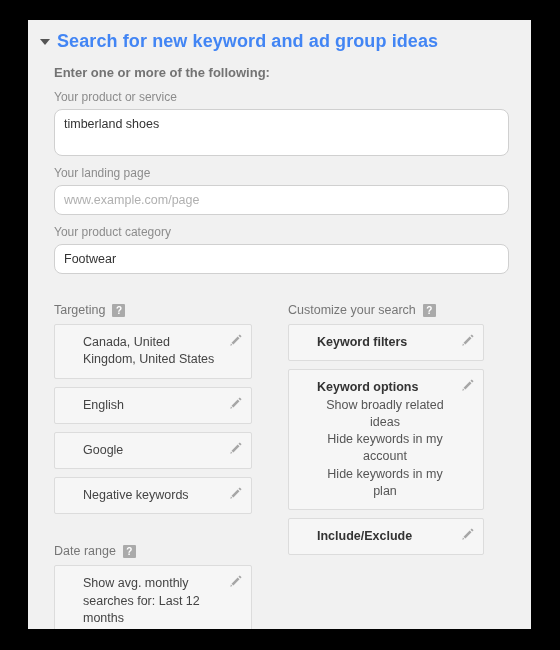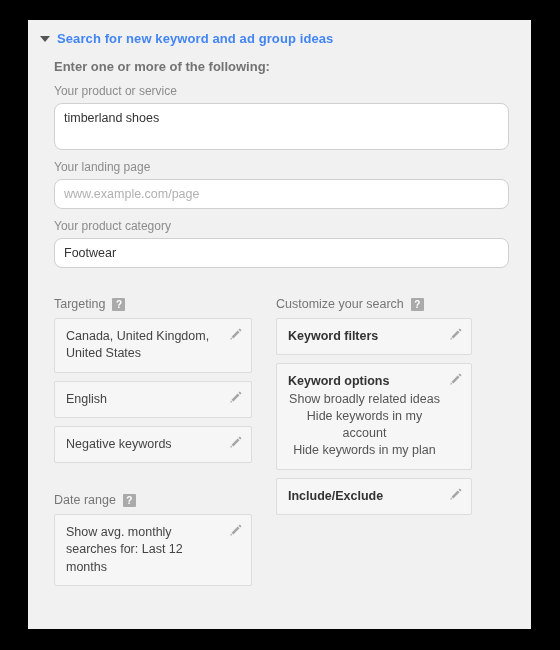--- a/index.html
+++ b/index.html
@@ -31,21 +31,21 @@
   .tri {
     width: 0;
     height: 0;
     border-left: 5px solid transparent;
     border-right: 5px solid transparent;
     border-top: 6px solid #555555;
     margin-right: 7px;
   }
   .section-title {
     color: #4285f4;
-    font-size: 13px;
+    font-size: 18px;
     font-weight: bold;
     letter-spacing: 0.1px;
   }
 
   .enter-heading {
     margin: 13px 0 0 26px;
     font-size: 13px;
     font-weight: bold;
     color: #737373;
   }
@@ -70,21 +70,21 @@
     outline: none;
     display: block;
   }
   .textbox.tall { height: 47px; resize: none; line-height: 1.25; }
   .textbox::placeholder { color: #b0b0b0; }
 
   
   .columns {
     display: flex;
     margin: 29px 0 0 26px;
-    gap: 24px;
+    gap: 36px;
   }
   .col-left  { width: 198px; }
   .col-right { width: 196px; }
 
   .group-head {
     display: flex;
     align-items: center;
     font-size: 12.5px;
     color: #767676;
     margin-bottom: 7px;
@@ -101,21 +101,21 @@
     text-align: center;
     margin-left: 7px;
     border-radius: 1px;
   }
 
   .card {
     position: relative;
     background: #f6f6f6;
     border: 1px solid #dcdcdc;
     border-radius: 2px;
-    padding: 9px 30px 9px 11px;
+    padding: 9px 30px 9px 28px;
     margin-bottom: 8px;
     font-size: 12.5px;
     color: #444444;
     line-height: 1.38;
     min-height: 16px;
   }
   .card-title { font-weight: bold; color: #333333; }
   .card-line  { color: #555555; text-align: center; }
 
   
@@ -169,20 +169,26 @@
         </svg>
       </div>
 
       <div class="card">
         <span>English</span>
         <svg class="pencil" viewBox="0 0 16 16">
           <path d="M12.3 1.6l2.1 2.1-1.5 1.5-2.1-2.1zM9.9 4l2.1 2.1-7 7-2.1-2.1zM2.2 12.1l1.7 1.7-2.4.7z" fill="#a6a6a6"></path>
         </svg>
       </div>
 
+      <div class="card">
+        <span>Google</span>
+        <svg class="pencil" viewBox="0 0 16 16">
+          <path d="M12.3 1.6l2.1 2.1-1.5 1.5-2.1-2.1zM9.9 4l2.1 2.1-7 7-2.1-2.1zM2.2 12.1l1.7 1.7-2.4.7z" fill="#a6a6a6"></path>
+        </svg>
+      </div>
 
       <div class="card">
         <span>Negative keywords</span>
         <svg class="pencil" viewBox="0 0 16 16">
           <path d="M12.3 1.6l2.1 2.1-1.5 1.5-2.1-2.1zM9.9 4l2.1 2.1-7 7-2.1-2.1zM2.2 12.1l1.7 1.7-2.4.7z" fill="#a6a6a6"></path>
         </svg>
       </div>
 
       <div class="group-head" style="margin-top:30px;">
         <span>Date range</span>

